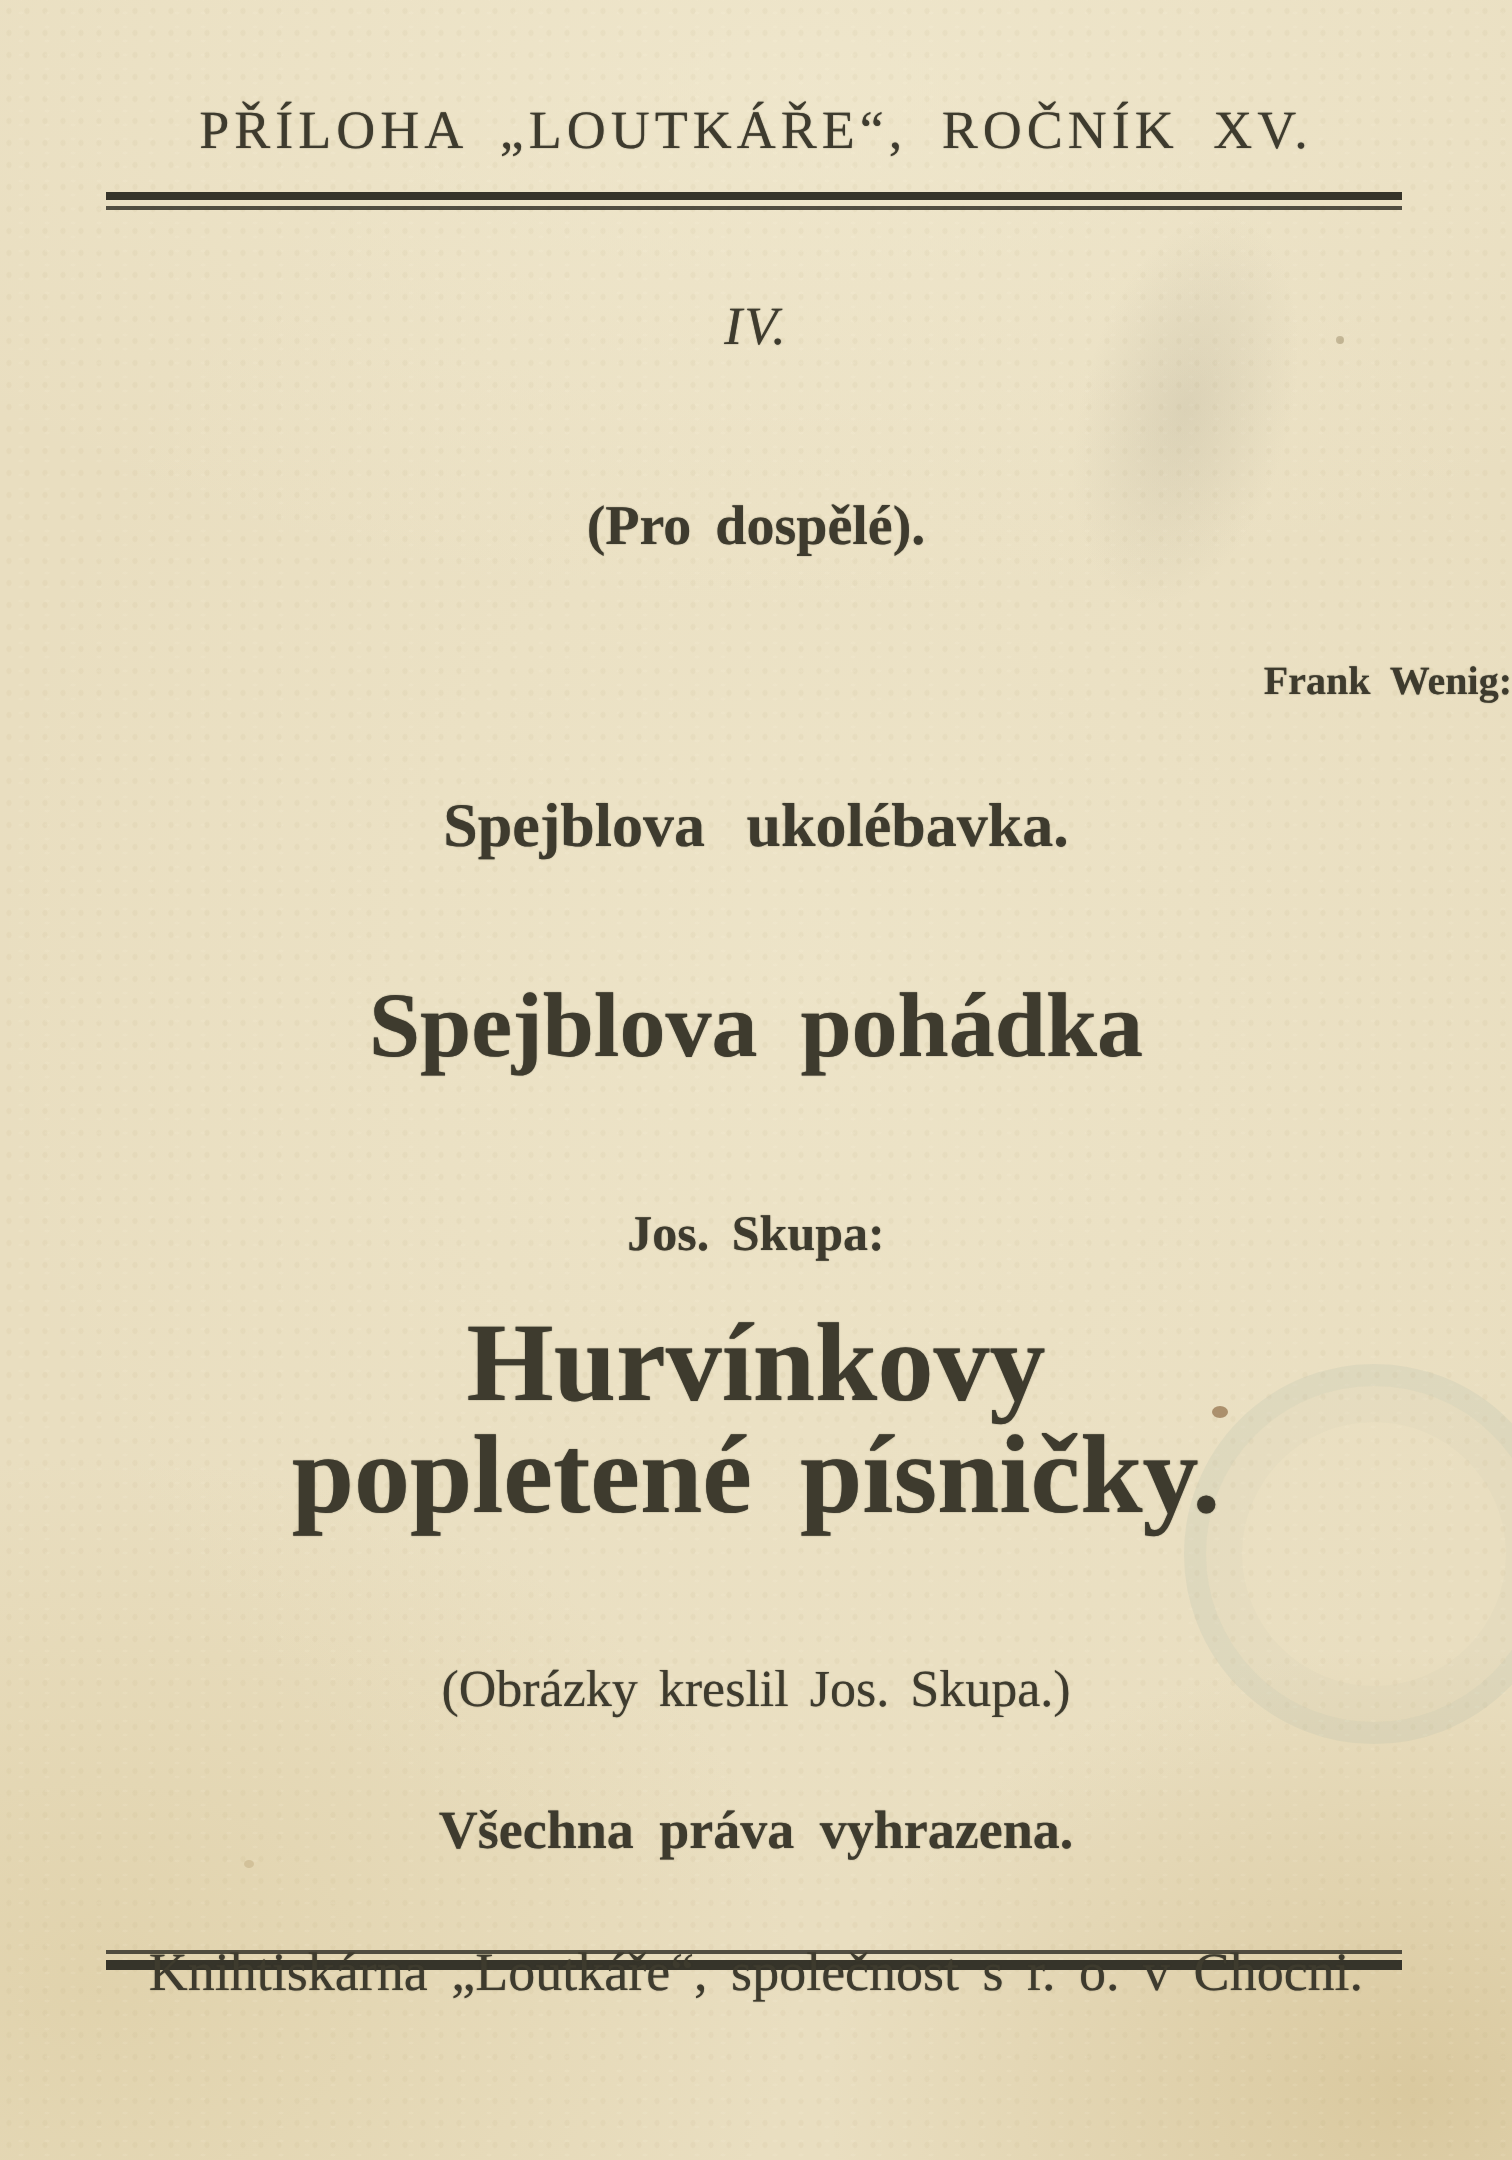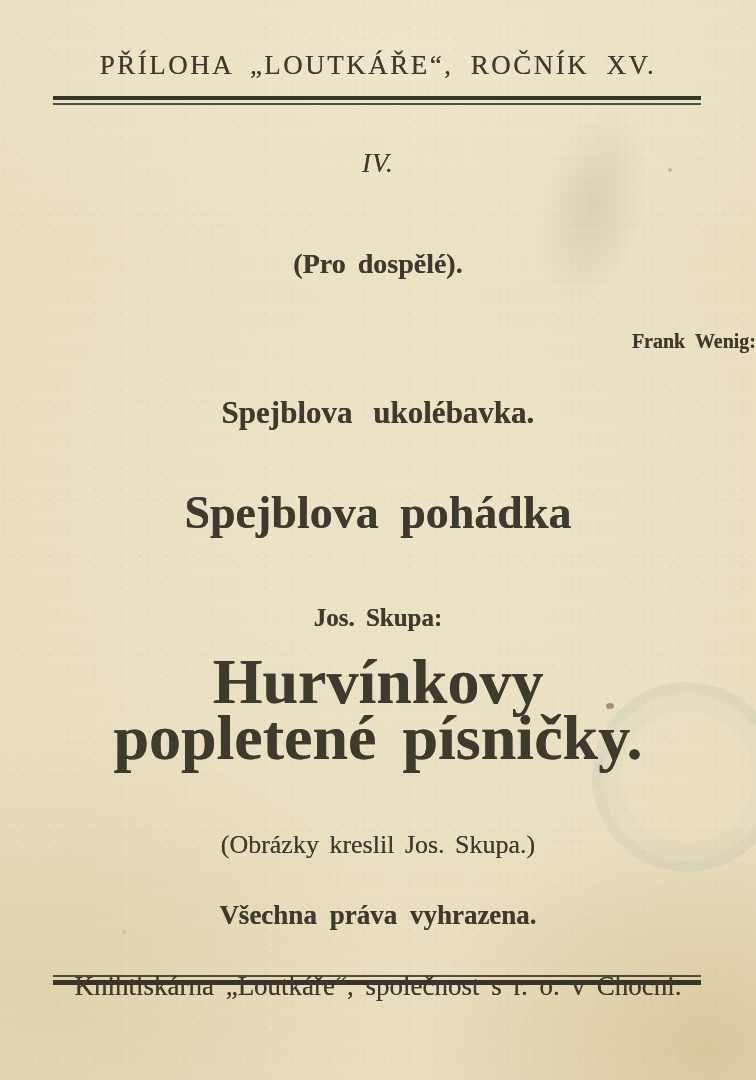--- a/index.html
+++ b/index.html
@@ -38,21 +38,21 @@
     top: 50px; font-size: 27px; font-weight: 400;
     letter-spacing: 2.5px; word-spacing: 8px;
   }
   .numeral   { top: 148px; font-size: 27px; letter-spacing: 1px; font-style: italic; }
   .repline   { top: 209px; font-size: 29px; font-weight: 700; word-spacing: 7px; line-height: 39px; }
   .audience  { top: 248px; font-size: 28px; font-weight: 700; word-spacing: 5px; }
   .author1   { top: 330px; font-size: 20px; font-weight: 700; word-spacing: 5px; text-align: right; }
   .title1    { top: 395px; font-size: 31px; font-weight: 700; word-spacing: 13px; }
   .title2    { top: 484px; font-size: 46px; font-weight: 700; word-spacing: 10px; line-height: 57px; }
   .author2   { top: 604px; font-size: 25px; font-weight: 700; word-spacing: 5px; }
-  .title3    { top: 654px; font-size: 64px; font-weight: 700; word-spacing: 10px; line-height: 56px; }
+  .title3    { top: 654px; font-size: 56px; font-weight: 700; word-spacing: 10px; line-height: 56px; }
   .credit    { top: 830px; font-size: 26px; font-weight: 400; word-spacing: 4px; }
   .rights    { top: 880px; font-size: 27px; font-weight: 700; word-spacing: 6px; margin-top: 20px; }
   .imprint   { top: 971px; font-size: 27px; font-weight: 400; word-spacing: 5px; }
 
   .rule { position: absolute; left: 53px; width: 648px; }
   .rule-top { top: 96px; }
   .rule-top .thick { height: 4px; background: #36342a; }
   .rule-top .thin  { height: 2px; background: #36342a; margin-top: 3px; opacity: 0.85; }
   .rule-bottom { top: 975px; }
   .rule-bottom .thin  { height: 2px; background: #36342a; opacity: 0.85; }

